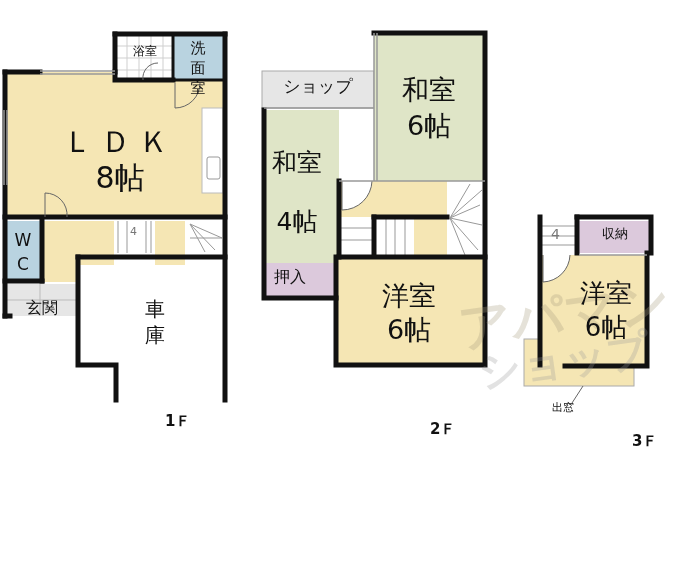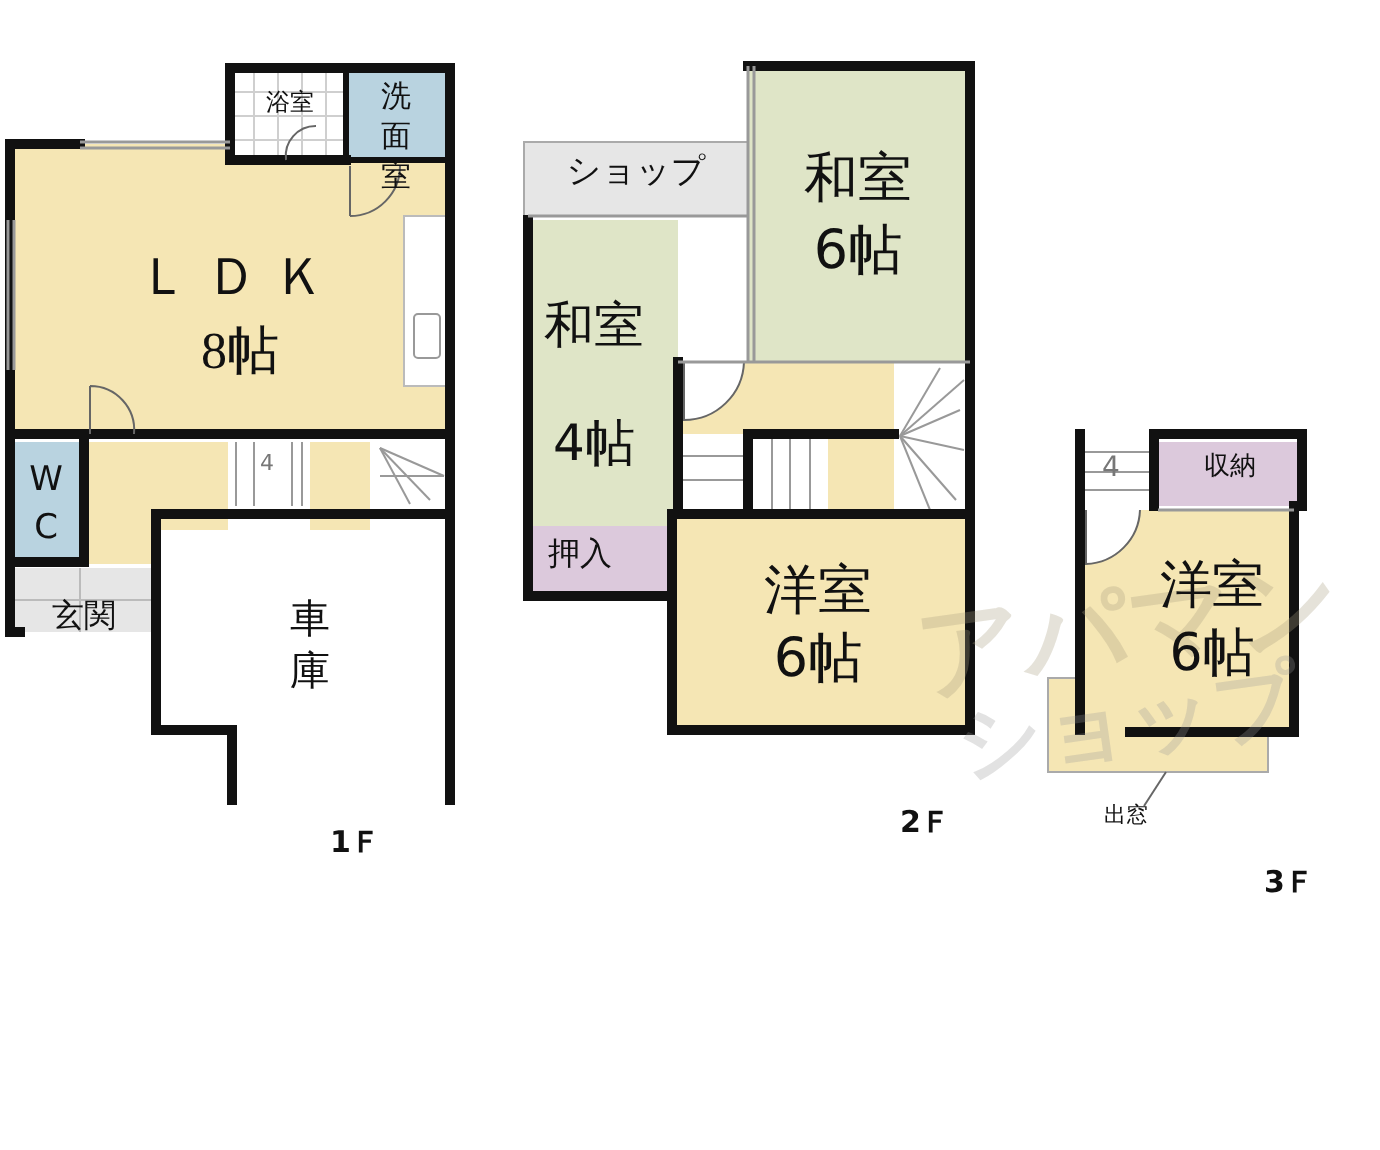--- a/index.html
+++ b/index.html
@@ -1,19 +1,19 @@
 <!DOCTYPE html>
 <html><head>
 <meta charset="utf-8">
 <style>
   html, body { margin:0; padding:0; background:#ffffff; }
   body { width:690px; height:575px; position:relative; overflow:hidden; font-family:"DejaVu Sans", sans-serif; }
   svg { position:absolute; left:0; top:0; }
   .lbl { position:absolute; color:#111; text-align:center; line-height:1.05; white-space:nowrap; font-family:"DejaVu Sans", sans-serif; }
-  .big { font-size:26px; }
+  .big { font-size:30px; }
   .mid { font-size:19px; }
   .small { font-size:11px; }
   .floor { font-size:15px;font-weight:bold; }
   .wm { position:absolute; font-family:"DejaVu Sans", sans-serif; font-weight:bold; color:rgba(150,150,150,0.28); line-height:1; }
 </style>
 </head>
 <body>
 
 <svg width="690" height="575" viewBox="0 0 690 575">
 
@@ -154,21 +154,21 @@
     </g>
     <line x1="579" y1="255" x2="647" y2="255" stroke="#999" stroke-width="1.5"></line>
     <line x1="583" y1="386" x2="572" y2="403" stroke="#666" stroke-width="1"></line>
   </g>
 </svg>
 
 <div class="wm" style="left:458px; top:288px; font-size:52px; transform:rotate(-8deg); color:rgba(170,160,130,0.30);">アパマン</div>
 <div class="wm" style="left:478px; top:340px; font-size:42px; transform:rotate(-8deg);">ショップ</div>
 
 <div class="lbl big" style="left:60px; top:126px; width:120px; letter-spacing:8px;">ＬＤＫ</div>
-<div class="lbl big" style="left:60px; top:162px; width:120px;font-family:Liberation Serif, serif;">8帖</div>
+<div class="lbl big" style="left:60px; top:162px; width:120px;">8帖</div>
 <div class="lbl mid" style="left:117px; top:46px; width:56px; font-size:12px;font-family:Liberation Mono, monospace;">浴室</div>
 <div class="lbl" style="left:183px; top:38px; width:30px; font-size:15px; line-height:20px;">
   <div>洗</div>
   <div>面</div>
   <div>室</div>
 </div>
 <div class="lbl" style="left:8px; top:228px; width:30px; font-size:17px; line-height:24px;">
   <div>W</div>
   <div>C</div>
 </div>
@@ -181,20 +181,20 @@
 <div class="lbl" style="left:130px; top:226px; font-size:11px; color:#777;">4</div>
 
 <div class="lbl" style="left:266px; top:78px; width:104px; font-size:17px;">ショップ</div>
 <div class="lbl big" style="left:384px; top:76px; width:90px; font-size:27px;">和室</div>
 <div class="lbl big" style="left:384px; top:112px; width:90px; font-size:27px;">6帖</div>
 <div class="lbl big" style="left:262px; top:150px; width:70px; font-size:25px;">和室</div>
 <div class="lbl big" style="left:262px; top:185px; width:70px; font-size:25px;margin-top:24px;">4帖</div>
 <div class="lbl" style="left:266px; top:269px; width:48px; font-size:16px;">押入</div>
 <div class="lbl big" style="left:364px; top:282px; width:90px; font-size:27px;">洋室</div>
 <div class="lbl big" style="left:364px; top:316px; width:90px; font-size:27px;">6帖</div>
-<div class="lbl floor" style="left:430px; top:404px;margin-left:20px;">2Ｆ</div>
+<div class="lbl floor" style="left:430px; top:422px;">2Ｆ</div>
 
 <div class="lbl" style="left:551px; top:227px; font-size:14px; color:#777;">4</div>
 <div class="lbl" style="left:580px; top:227px; width:70px; font-size:13px;">収納</div>
 <div class="lbl big" style="left:566px; top:280px; width:80px; font-size:26px;">洋室</div>
 <div class="lbl big" style="left:566px; top:314px; width:80px; font-size:26px;">6帖</div>
 <div class="lbl small" style="left:537px; top:402px;margin-left:15px;">出窓</div>
 <div class="lbl floor" style="left:632px; top:414px;margin-top:20px;">3Ｆ</div>
 
 </body></html>

